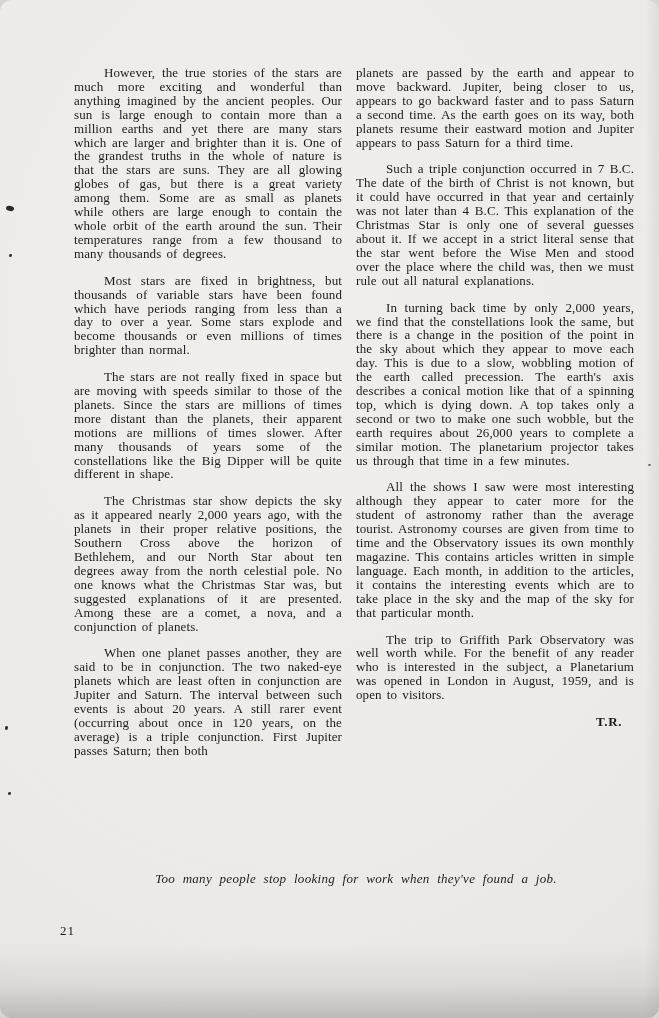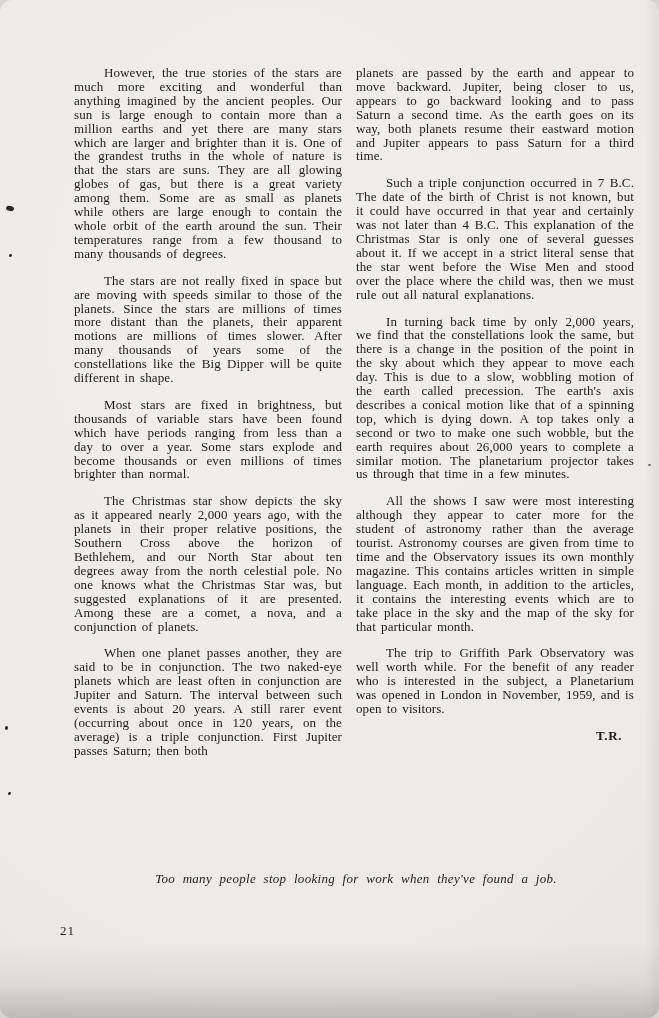--- a/index.html
+++ b/index.html
@@ -90,32 +90,32 @@
     background: linear-gradient(to right, rgba(140,138,134,0) 0%, rgba(140,138,134,0.14) 100%);
   }
 </style>
 </head>
 <body>
 
 <div class="page">
 
   <div class="column column-left">
     <p class="para">However, the true stories of the stars are much more exciting and wonderful than anything imagined by the ancient peoples.  Our sun is large enough to contain more than a million earths and yet there are many stars which are larger and brighter than it is.  One of the grandest truths in the whole of nature is that the stars are suns.  They are all glowing globes of gas, but there is a great variety among them.  Some are as small as planets while others are large enough to contain the whole orbit of the earth around the sun.  Their temperatures range from a few thousand to many thousands of degrees.</p>
+    <p class="para">Most stars are fixed in brightness, but thousands of variable stars have been found which have periods ranging from less than a day to over a year.  Some stars explode and become thousands or even millions of times brighter than normal.</p>
     <p class="para">The stars are not really fixed in space but are moving with speeds similar to those of the planets.  Since the stars are millions of times more distant than the planets, their apparent motions are millions of times slower.  After many thousands of years some of the constellations like the Big Dipper will be quite different in shape.</p>
-    <p class="para">Most stars are fixed in brightness, but thousands of variable stars have been found which have periods ranging from less than a day to over a year.  Some stars explode and become thousands or even millions of times brighter than normal.</p>
     <p class="para">The Christmas star show depicts the sky as it appeared nearly 2,000 years ago, with the planets in their proper relative positions, the Southern Cross above the horizon of Bethlehem, and our North Star about ten degrees away from the north celestial pole.  No one knows what the Christmas Star was, but suggested explanations of it are presented.  Among these are a comet, a nova, and a conjunction of planets.</p>
     <p class="para">When one planet passes another, they are said to be in conjunction.  The two naked-eye planets which are least often in conjunction are Jupiter and Saturn.  The interval between such events is about 20 years.  A still rarer event (occurring about once in 120 years, on the average) is a triple conjunction.  First Jupiter passes Saturn; then both</p>
   </div>
 
   <div class="column column-right">
-    <p class="para no-indent">planets are passed by the earth and appear to move backward.  Jupiter, being closer to us, appears to go backward looking and to pass Saturn a second time.  As the earth goes on its way, both planets resume their eastward motion and Jupiter appears to pass Saturn for a third time.</p>
+    <p class="para no-indent">planets are passed by the earth and appear to move backward.  Jupiter, being closer to us, appears to go backward faster and to pass Saturn a second time.  As the earth goes on its way, both planets resume their eastward motion and Jupiter appears to pass Saturn for a third time.</p>
     <p class="para">Such a triple conjunction occurred in 7 B.C.  The date of the birth of Christ is not known, but it could have occurred in that year and certainly was not later than 4 B.C.  This explanation of the Christmas Star is only one of several guesses about it.  If we accept in a strict literal sense that the star went before the Wise Men and stood over the place where the child was, then we must rule out all natural explanations.</p>
     <p class="para">In turning back time by only 2,000 years, we find that the constellations look the same, but there is a change in the position of the point in the sky about which they appear to move each day.  This is due to a slow, wobbling motion of the earth called precession.  The earth's axis describes a conical motion like that of a spinning top, which is dying down.  A top takes only a second or two to make one such wobble, but the earth requires about 26,000 years to complete a similar motion.  The planetarium projector takes us through that time in a few minutes.</p>
     <p class="para">All the shows I saw were most interesting although they appear to cater more for the student of astronomy rather than the average tourist.  Astronomy courses are given from time to time and the Observatory issues its own monthly magazine.  This contains articles written in simple language.  Each month, in addition to the articles, it contains the interesting events which are to take place in the sky and the map of the sky for that particular month.</p>
-    <p class="para">The trip to Griffith Park Observatory was well worth while.  For the benefit of any reader who is interested in the subject, a Planetarium was opened in London in November, 1959, and is open to visitors.</p>
+    <p class="para">The trip to Griffith Park Observatory was well worth while.  For the benefit of any reader who is interested in the subject, a Planetarium was opened in London in August, 1959, and is open to visitors.</p>
     <p class="signature">T.R.</p>
   </div>
 
   <div class="footer-quote">Too many people stop looking for work when they've found a job.</div>
 
   <div class="page-number">21</div>
 
   <div class="speck speck-1"></div>
   <div class="speck speck-2"></div>
   <div class="speck speck-3"></div>

